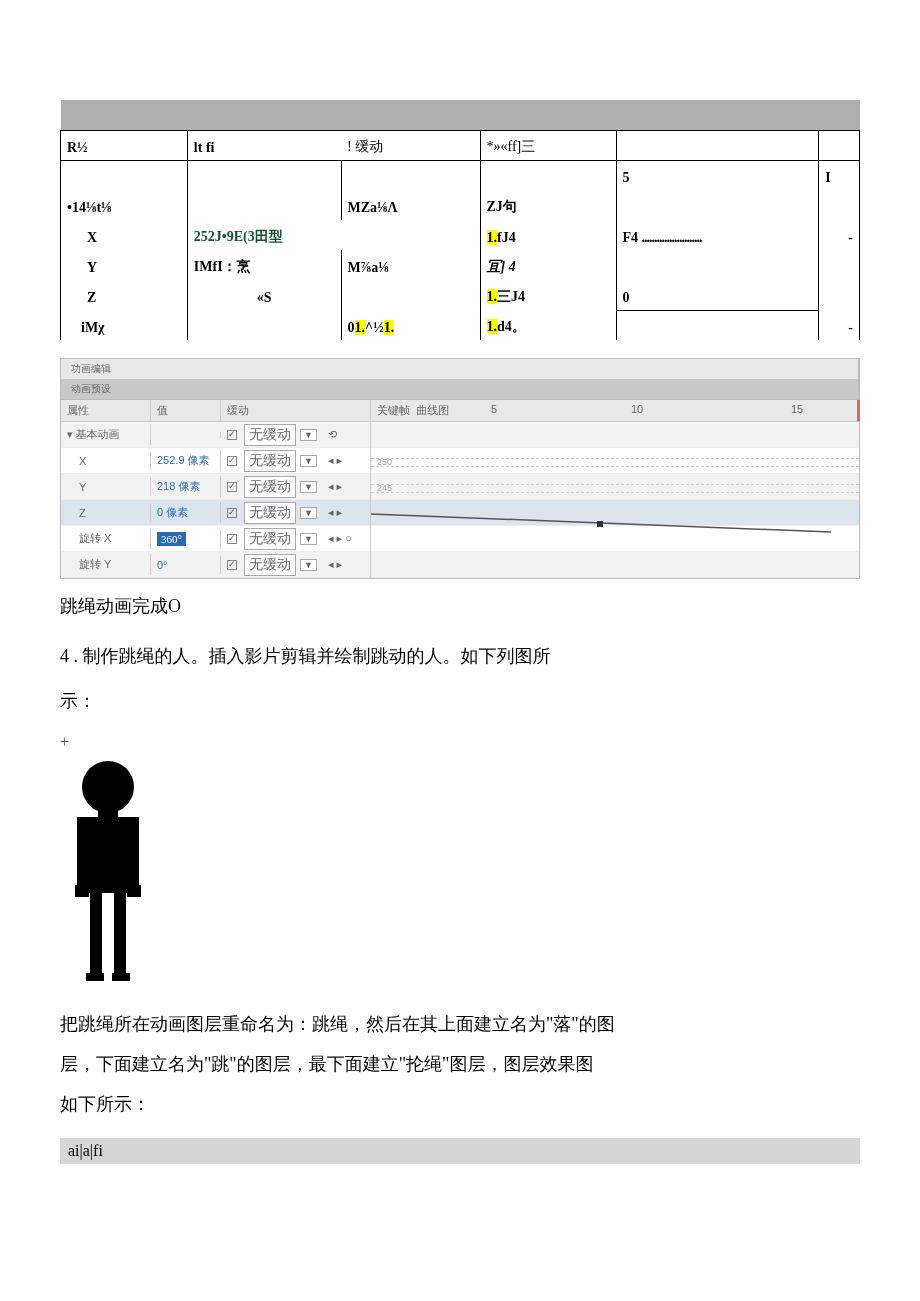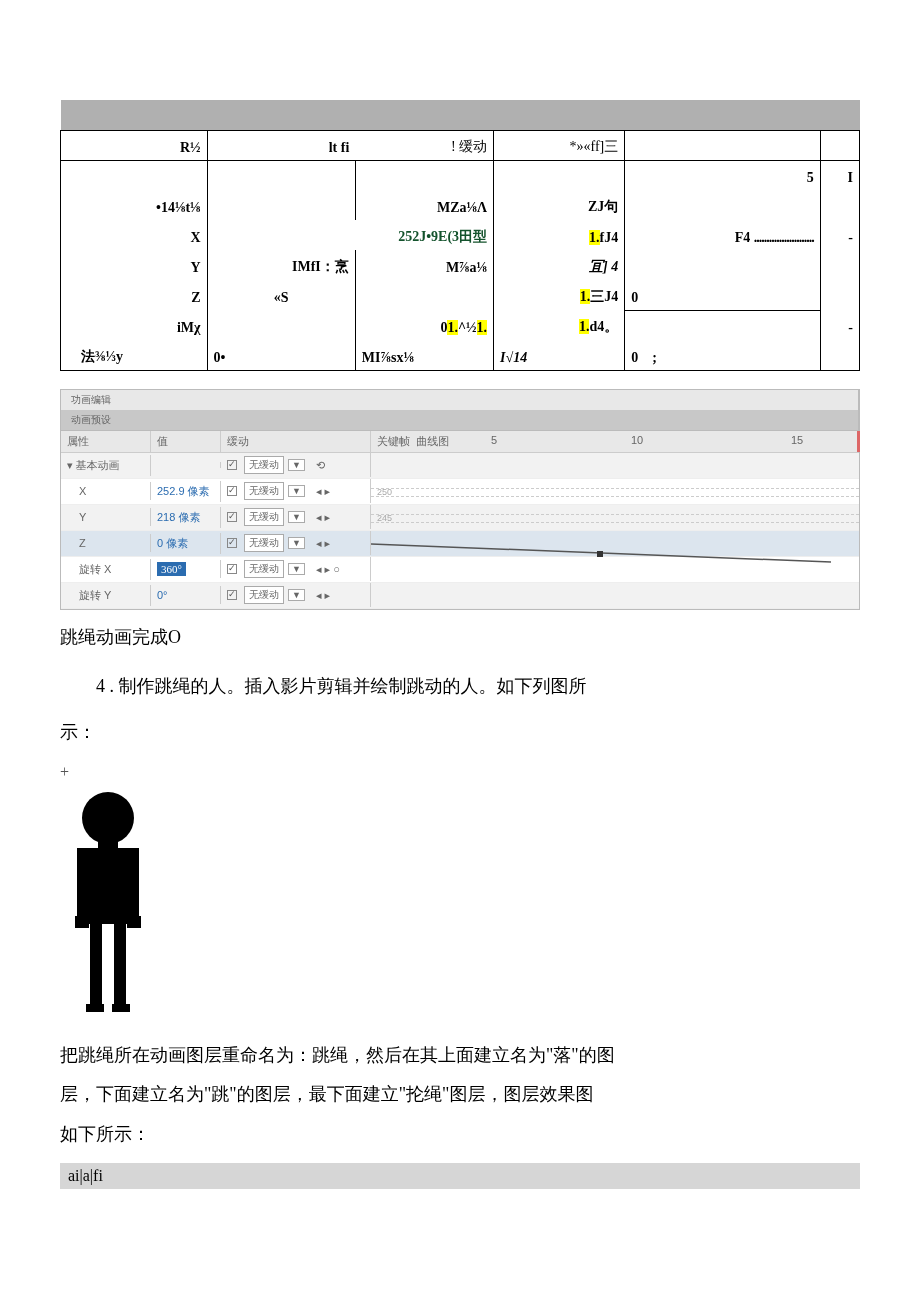--- a/index.html
+++ b/index.html
@@ -29,21 +29,21 @@
   .top-header { background: #b0b0b0; height: 22px; }
   .top-header td { border: none; background: #b0b0b0; }
   .bold { font-weight: bold; }
   .hl { background: #ffff00; }
   .blue { color: #14532d; }
   .dots::after { content: "........................"; letter-spacing: -1px; }
   .nb { border: none !important; }
   .nb-r { border-right: none !important; }
   .nb-l { border-left: none !important; }
   .nb-t { border-top: none !important; }
-  .nb-b { border-bottom: none !important; text-align: right; }
+  .nb-b { border-bottom: none !important; }
 
   
   .anim-panel {
     margin-top: 18px;
     width: 100%;
     border: 1px solid #bbb;
     font-family: "Microsoft YaHei", sans-serif;
     font-size: 11px;
     color: #666;
   }
@@ -72,35 +72,35 @@
   .anim-row {
     display: flex;
     border-bottom: 1px solid #eee;
     height: 26px;
     align-items: center;
   }
   .anim-row.alt { background: #f2f2f2; align-items: center; }
   .anim-row.sel { background: #dce5ee; }
   .chk { width:10px; height:10px; display:inline-block; border:1px solid #888; margin-right:3px; position:relative; }
   .chk::after { content:"✓"; position:absolute; font-size:9px; top:-2px; left:0; color:#555; }
-  .dd { display:inline-block; border:1px solid #aaa; padding:1px 4px; font-size:10px; background:#fff; }
+  .dd { display:inline-block; border:1px solid #aaa; padding:1px 4px; font-size:14px; background:#fff; }
   .arrow { display:inline-block; border:1px solid #aaa; padding:0 3px; font-size:9px; background:#fff; }
   .val-blue { color:#2b6cb0; }
   .val-bluebox { background:#2b6cb0; color:#fff; padding:1px 4px;font-family:Liberation Serif, serif; }
   .gridline { position:absolute; left:0; right:0; border-top:1px dashed #ccc; }
   .timeline-bar { position:absolute; right:-1px; top:0; bottom:0; width:3px; background:#d66; }
 
   
   .body-text {
     margin-top: 8px;
     font-size: 18px;
     line-height: 2.2;
   }
   .body-text p { margin: 0; }
-  .body-text .num { margin-top: 10px; margin-left: 36px; }
+  .body-text .num { margin-top: 10px; }
 
   
   .figure-wrap { margin-top: 6px; }
   .figure-label { font-family: "KaiTi","楷体",serif; font-size: 18px; }
   .plus { font-size: 16px; color: #555; }
   .stick {
     width: 80px;
     height: 220px;
     position: relative;
     margin-left: 8px;
@@ -150,21 +150,21 @@
     position:absolute; left:18px; top:212px;
   }
   .stick .foot-r {
     width: 18px; height: 8px; background:#000;
     position:absolute; left:44px; top:212px;
   }
 
   .gray-bar {
     background: #d6d6d6;
     padding: 4px 8px;
-    margin-top: 8px;
+    margin-top: 14px;
     font-size: 16px;
   }
 </style>
 </head>
 <body>
 
 <div class="page">
 
   <table class="top-table">
     <tbody>
@@ -220,28 +220,20 @@
     </tr>
     <tr>
       <td class="bold nb-t nb-b" style="padding-left:20px">iMχ</td>
       <td class="nb-t nb-b"></td>
       <td class="bold nb-t nb-b">
         <span>0</span><span class="hl">1.</span><span>^½</span><span class="hl">1.</span>
       </td>
       <td class="bold nb-t nb-b"><span class="hl">1.</span><span>d4。</span></td>
       <td class="nb-t nb-b"></td>
       <td class="bold nb-t nb-b" style="text-align:right">-</td>
-    </tr>
-    <tr>
-      <td class="bold nb-t" style="padding-left:20px">法⅜⅓y</td>
-      <td class="bold nb-t">0•</td>
-      <td class="bold nb-t">MI⅞sx⅛</td>
-      <td class="bold nb-t" style="font-style:italic">I√14</td>
-      <td class="bold nb-t"><span>0</span>&nbsp;&nbsp;&nbsp;&nbsp;<span>;</span></td>
-      <td class="nb-t"></td>
     </tr>
   </tbody>
     </table>
 
   <div class="anim-panel">
     <div class="anim-tabs">
       <div class="anim-tab active">功画编辑</div>
       <div class="anim-tab">动画预设</div>
     </div>
     <div class="anim-head">

